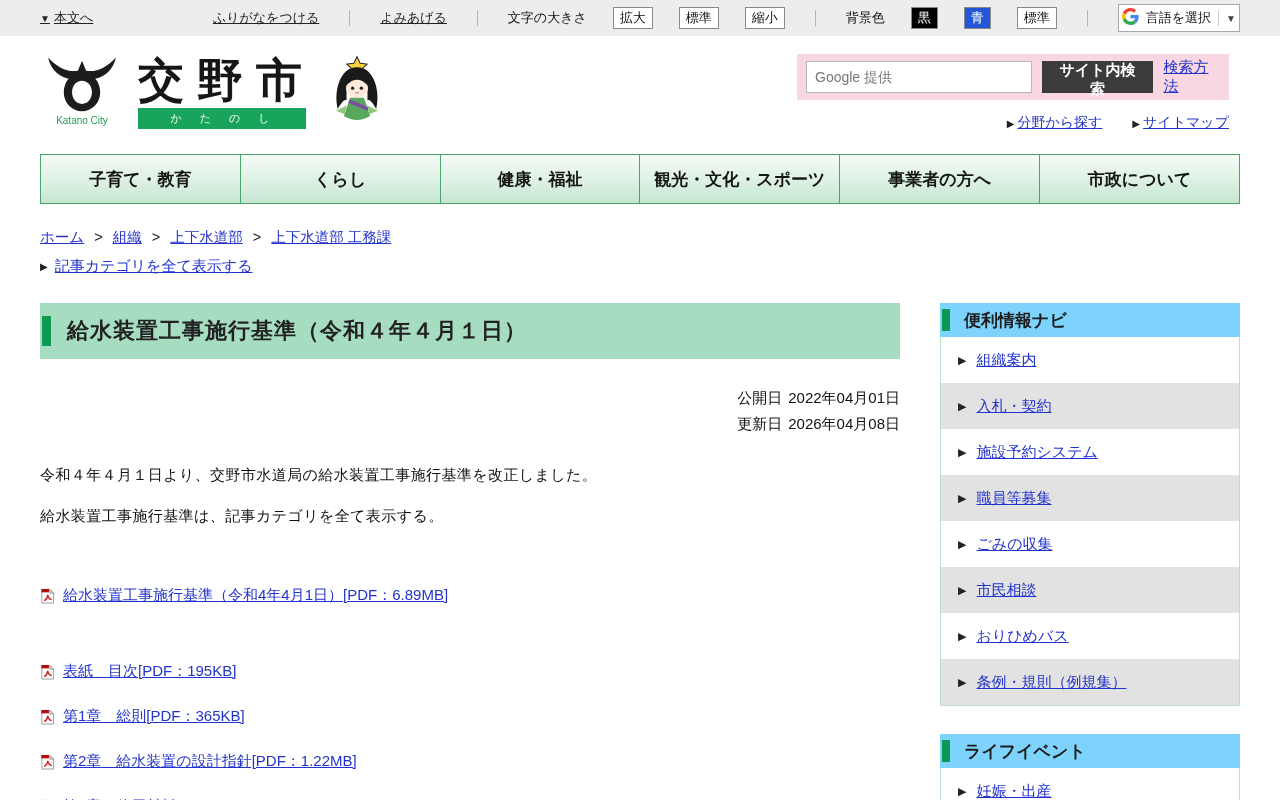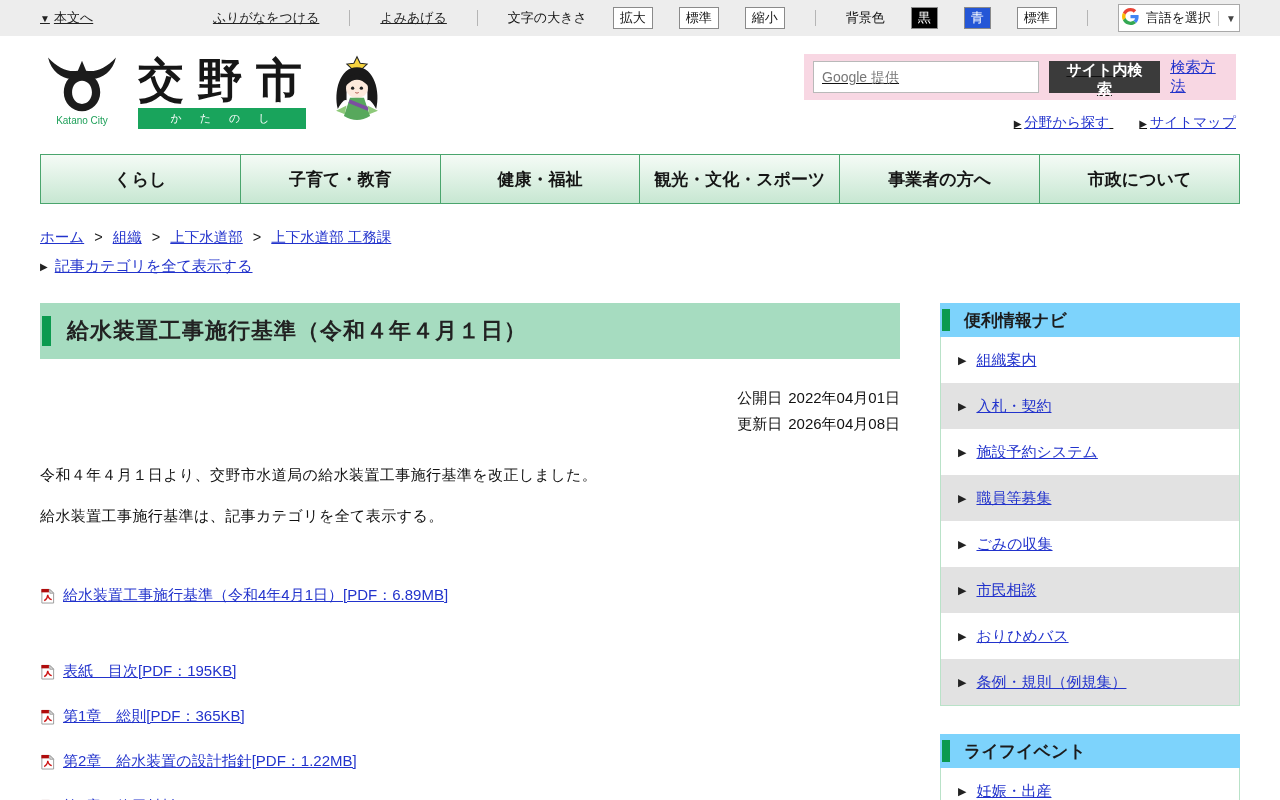--- a/index.html
+++ b/index.html
@@ -28,21 +28,21 @@
   
   header { position:relative; height:112px; padding:19px 40px 0; }
   .logo { display:flex; align-items:flex-start; gap:14px; }
   .emblem-wrap { display:flex; flex-direction:column; align-items:center; width:84px; }
   .emblem-en { font-size:10px; color:#1fa05a; margin-top:2px; white-space:nowrap; }
   .cityname { display:flex; flex-direction:column; }
   .cityname-ja { font-size:46px; font-weight:bold; letter-spacing:13px; color:#161616;
     line-height:1.1; white-space:nowrap; }
   .kana-band { margin-top:2px; background:#19a45c; color:#fff; font-size:11px;
     letter-spacing:18px; text-align:center; padding:3px 0 3px 14px; width:168px; }
-  .search-wrap { position:absolute; top:18px; right:44px; width:432px;text-decoration:underline; }
+  .search-wrap { position:absolute; top:18px; right:51px; width:432px; }
   .search-box { background:#f8d7e3; padding:4px 9px; display:flex; align-items:center; gap:10px; }
   .search-input { width:238px; height:32px; border:1px solid #b9b9b9; font-size:14px;
     padding:0 8px; font-family:inherit; color:#111; }
   .search-input::placeholder { color:#777; }
   .search-btn { background:#3b3b3b; color:#fff; border:none; height:32px; padding:0 13px;
     font-size:15px; font-weight:bold; font-family:inherit; cursor:pointer; }
   .search-help { color:#2233cc; font-size:15px; text-decoration:underline; }
   .header-links { margin-top:14px; text-align:right; font-size:14px; }
   .header-links .hl { margin-left:26px; white-space:nowrap; }
   .header-links a { color:#2233cc; text-decoration:underline; }
@@ -170,22 +170,22 @@
       <a class="search-help">検索方法</a>
     </div>
     <div class="header-links">
       <span class="hl"><span class="arrow-glyph">▶</span><a>分野から探す</a></span>
       <span class="hl"><span class="arrow-glyph">▶</span><a>サイトマップ</a></span>
     </div>
   </div>
 </header>
 
 <nav class="gnav">
+  <a class="gnav-item">子育て・教育</a>
   <a class="gnav-item">くらし</a>
-  <a class="gnav-item">子育て・教育</a>
   <a class="gnav-item">健康・福祉</a>
   <a class="gnav-item">観光・文化・スポーツ</a>
   <a class="gnav-item">事業者の方へ</a>
   <a class="gnav-item">市政について</a>
 </nav>
 
 <div class="breadcrumb">
   <a>ホーム</a>
   <span class="crumb-sep">&gt;</span>
   <a>組織</a>

